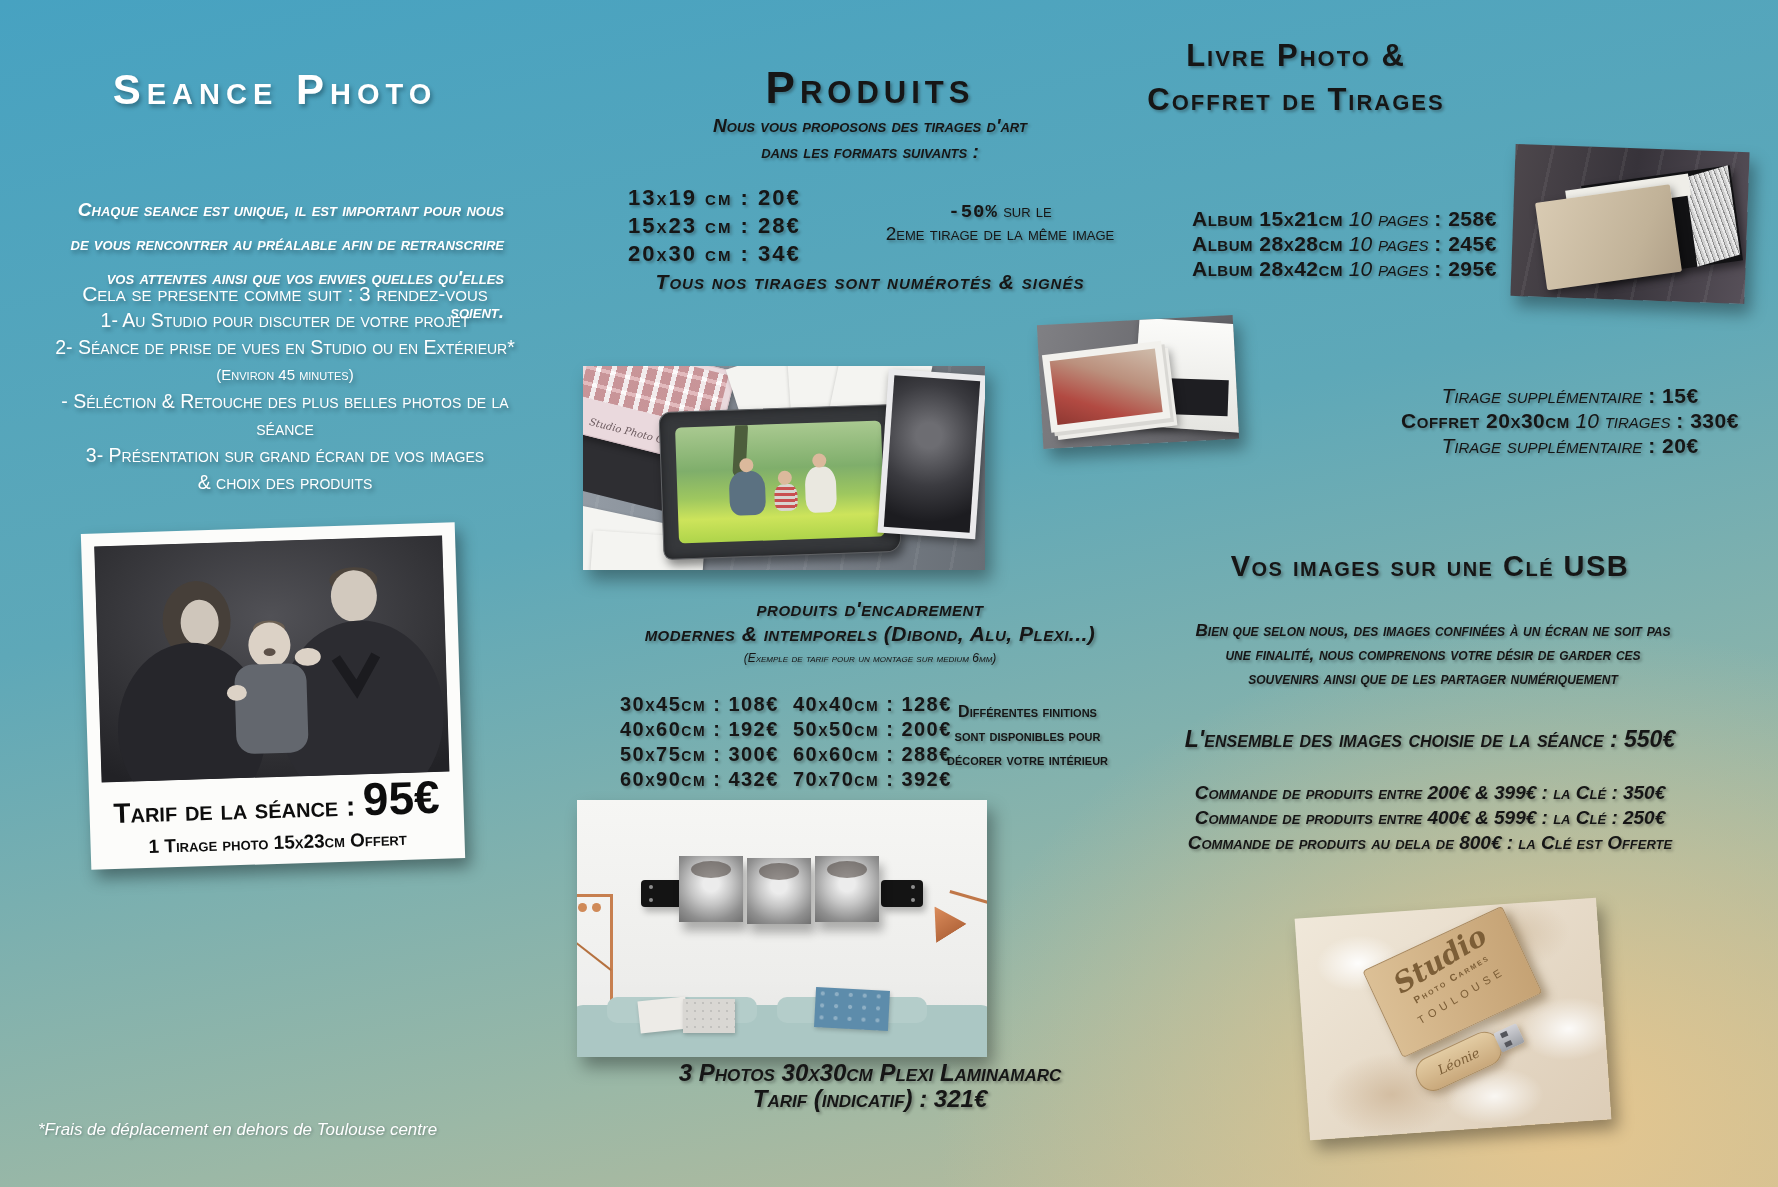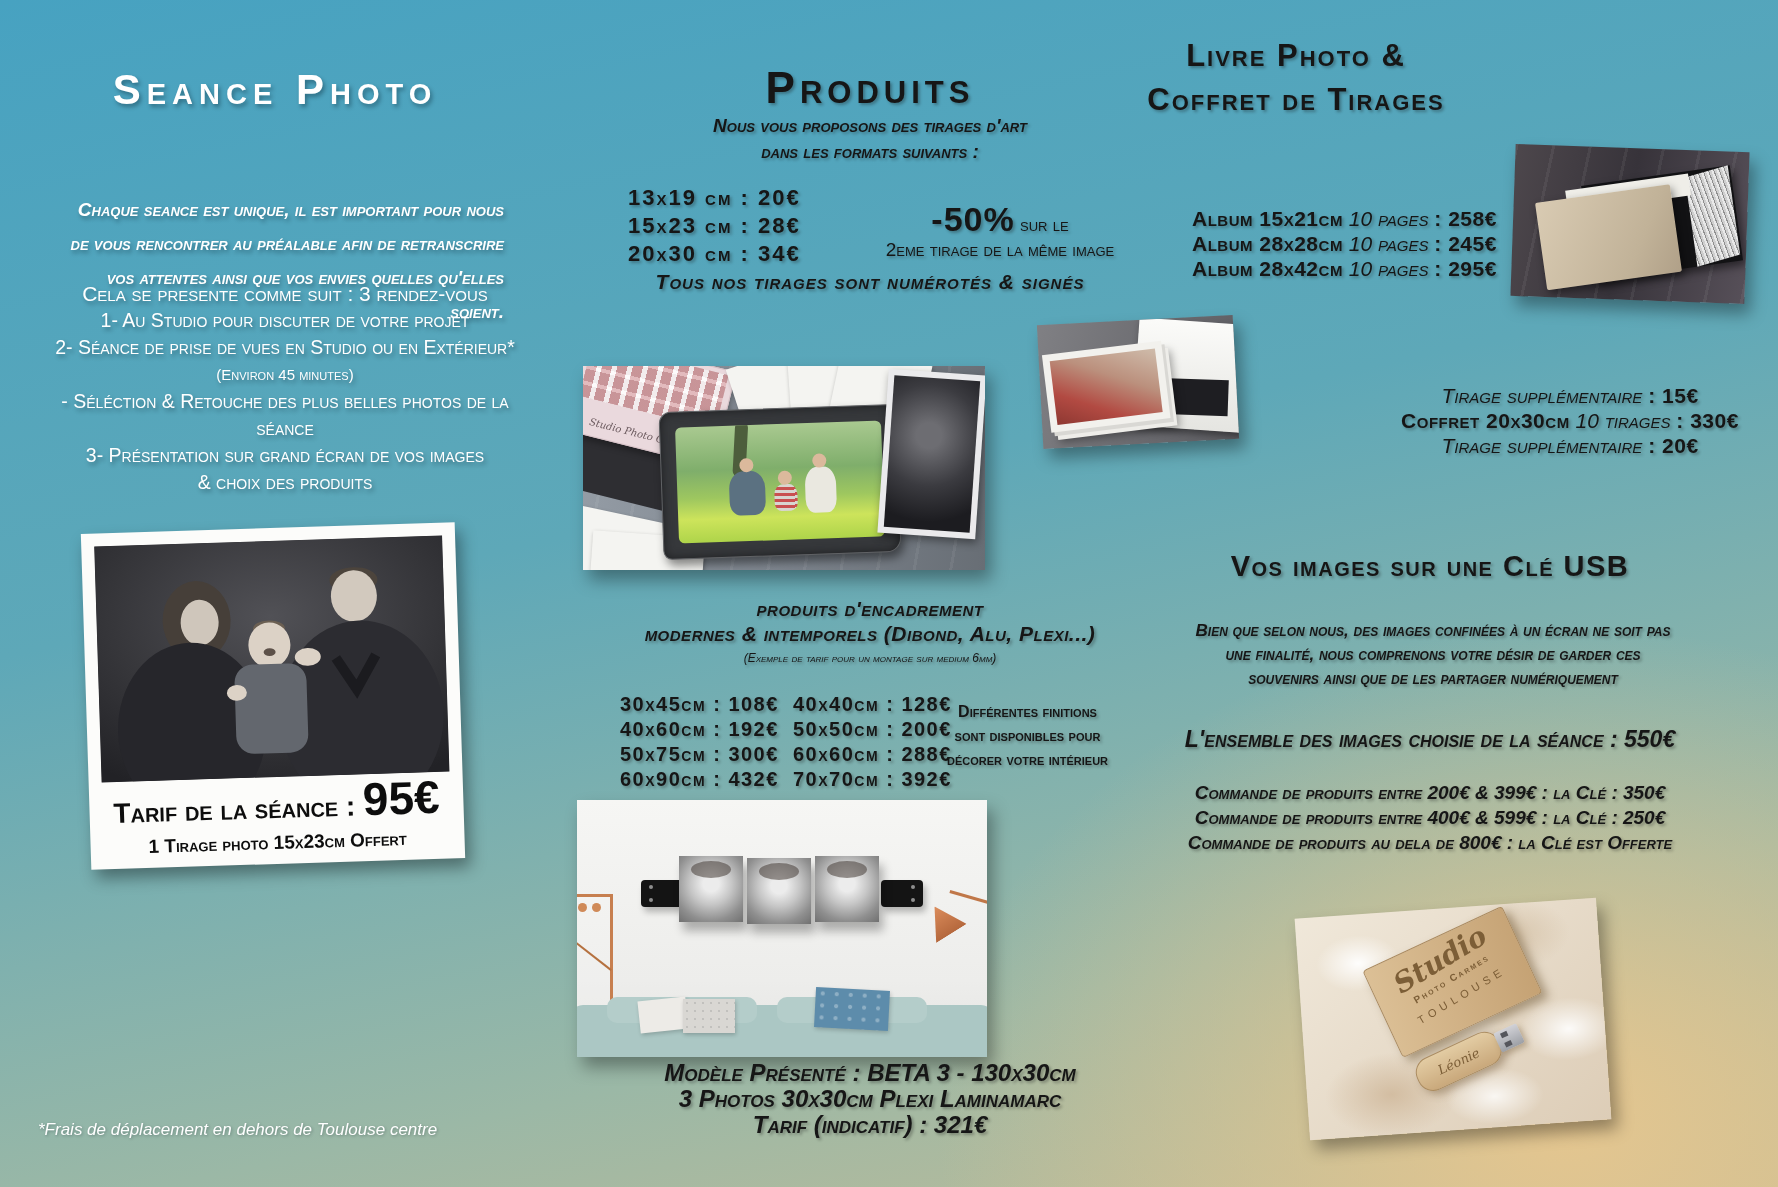--- a/index.html
+++ b/index.html
@@ -32,21 +32,21 @@
   .tarif-line{margin-top:2px;text-align:center;color:#0d0d0d;font-weight:bold;font-size:28px;line-height:46px;white-space:nowrap;}
   .tarif-price{font-size:46px;}
   .tarif-sub{text-align:center;color:#0d0d0d;font-weight:bold;font-size:19px;line-height:22px;}
   .footnote{left:38px;top:1120px;color:#fff;font-style:italic;font-size:17px;text-shadow:1px 1px 3px rgba(0,20,30,0.3);}
 
   
   .mid-title{left:640px;top:34px;width:460px;font-size:44px;font-weight:bold;letter-spacing:5px;}
   .mid-sub{left:650px;top:113px;width:440px;font-weight:bold;font-style:italic;font-size:19px;line-height:26px;}
   .mid-formats{left:628px;top:184px;font-weight:bold;font-size:22px;line-height:28px;letter-spacing:2px;}
   .mid-promo{left:845px;top:200px;width:310px;font-size:19px;}
-  .promo-big{font-size:34px;font-weight:bold;letter-spacing:1px;}
+  .promo-big{font-size:19px;font-weight:bold;letter-spacing:1px;font-family:Liberation Mono, monospace;}
   .mid-signed{left:595px;top:270px;width:550px;font-weight:bold;font-style:italic;font-size:21px;letter-spacing:1px;}
   .mid-encadrement{left:595px;top:596px;width:550px;font-style:italic;}
   .enc1,.enc2{font-weight:bold;font-size:21px;line-height:25px;letter-spacing:0.5px;}
   .enc3{font-size:12px;line-height:24px;}
   .grid-col{font-weight:bold;font-size:20px;line-height:25px;letter-spacing:1.5px;}
   .grid-col1{left:620px;top:692px;}
   .grid-col2{left:793px;top:692px;}
   .grid-note{left:940px;top:700px;width:175px;font-weight:bold;font-size:16px;line-height:24px;}
   .mid-model{left:595px;top:1060px;width:550px;font-weight:bold;font-style:italic;font-size:24px;line-height:26px;}
 
@@ -323,21 +323,20 @@
   <div class="el ip-lamp-head"></div>
   <div class="el ip-couch"></div>
   <div class="el ip-cushion ip-cu1"></div>
   <div class="el ip-cushion ip-cu2"></div>
   <div class="el ip-pillow ip-p1"></div>
   <div class="el ip-pillow ip-p2"></div>
   <div class="el ip-pillow ip-p3"></div>
 </div>
 
 <div class="abs ctr sc dark mid-model">
-  <div class="nw">Modèle Présenté : BETA 3 - 130x30cm</div>
   <div class="nw">3 Photos 30x30cm Plexi Laminamarc</div>
   <div class="nw">Tarif (indicatif) : 321€</div>
 </div>
 
 <div class="abs ctr sc dark right-title">
   <div>Livre Photo &amp;</div>
   <div>Coffret de Tirages</div>
 </div>
 
 <div class="abs sc dark albums">

